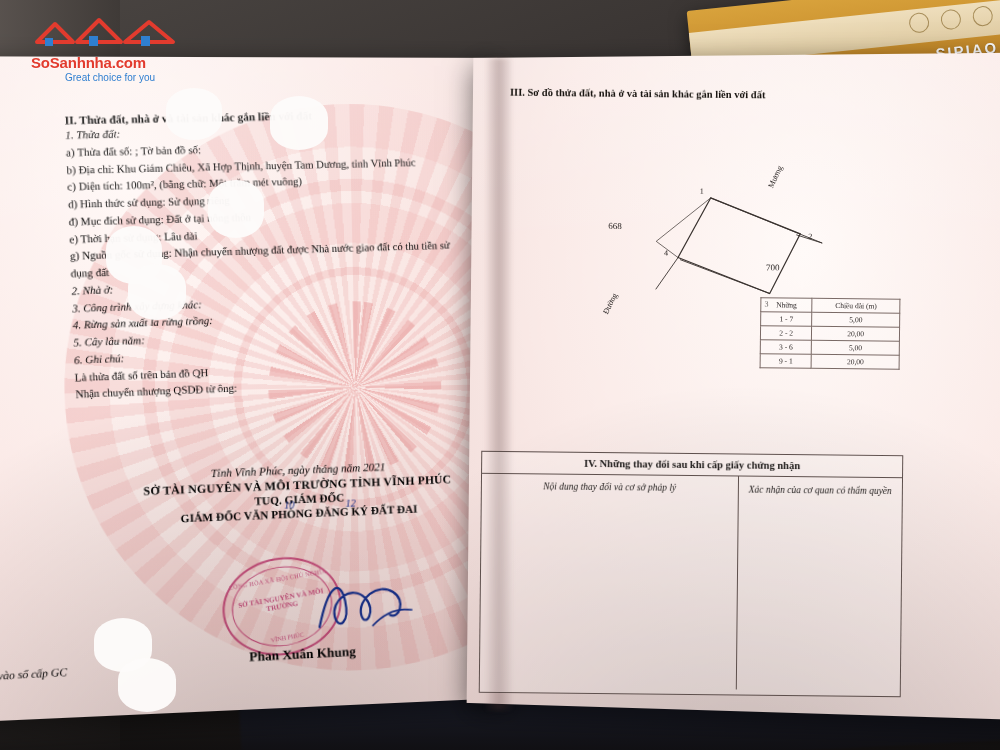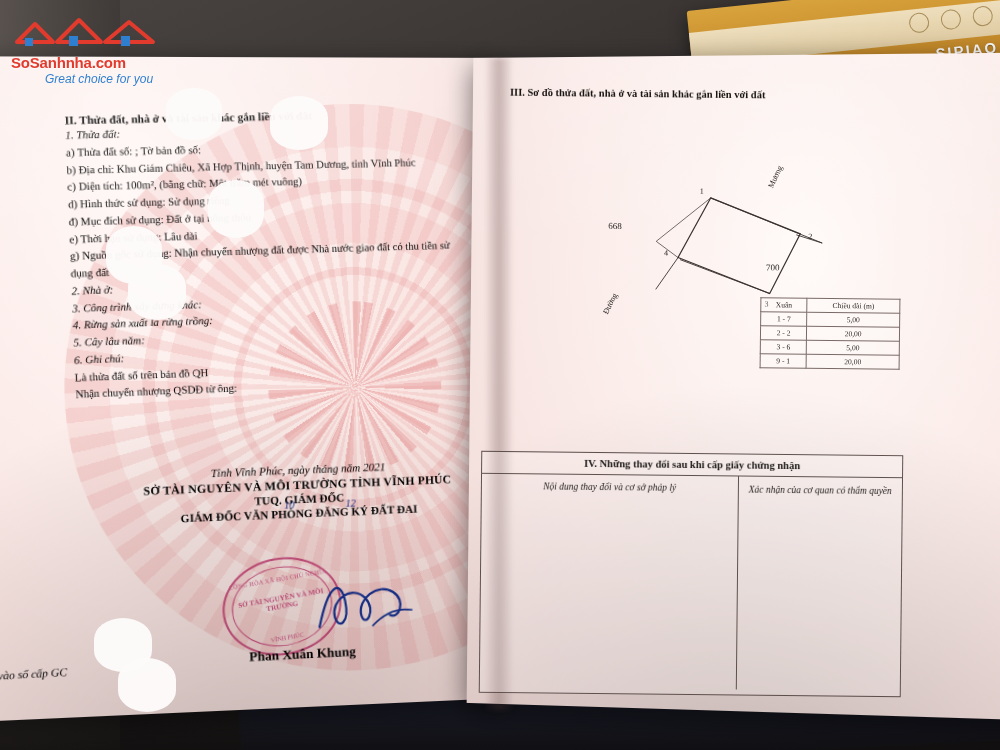--- a/index.html
+++ b/index.html
@@ -196,30 +196,30 @@
   }
   .tv-cols{display:flex;height:calc(100% - 27px);}
   .tv-c1{flex:0 0 58%;border-right:1px solid #5d4f4c;padding:7px 6px;text-align:center;font-size:9.5px;font-style:italic;color:#1d1a19;}
   .tv-c2{flex:1;padding:7px 6px;text-align:center;font-size:9.5px;font-style:italic;color:#1d1a19;line-height:1.35;}
 
   
   .blob{position:absolute;background:#fdfbfa;border-radius:50%/40%;opacity:.97;}
 
   
   .logo{
-    position:absolute;left:5px;top:6px;width:180px;height:78px;
+    position:absolute;left:25px;top:6px;width:180px;height:78px;
     font-family:"Liberation Sans",sans-serif;
   }
   .logo svg{position:absolute;left:8px;top:2px;}
   .logo .lname{
     position:absolute;left:6px;top:48px;font-size:15px;font-weight:bold;color:#e23b2e;letter-spacing:-.2px;
     text-shadow:0 1px 0 rgba(255,255,255,.5);
   }
   .logo .ltag{
-    position:absolute;left:40px;top:66px;font-size:12px;color:#2f7fd0;font-style:italic;
+    position:absolute;left:40px;top:66px;font-size:10px;color:#2f7fd0;
   }
 </style>
 </head>
 <body>
 
 <div class="scene">
 
   <div class="desk"></div>
   <div class="desk-left"></div>
   <div class="blue-strip"></div>
@@ -321,21 +321,21 @@
         <text x="206" y="132" font-size="9" fill="#241f1e" font-family="Liberation Serif, serif">700</text>
 
         <text x="212" y="50" font-size="8" fill="#241f1e" font-family="Liberation Serif, serif" transform="rotate(-66 212 50)">Mương</text>
         <text x="48" y="178" font-size="8" fill="#241f1e" font-family="Liberation Serif, serif" transform="rotate(-64 48 178)">Đường</text>
       </svg>
     </div>
 
     <table class="table-dims">
       <tbody>
           <tr>
-        <th>Xuân</th>
+        <th>Những</th>
         <th>Chiều dài (m)</th>
       </tr>
       <tr>
         <td>1 - 7</td>
         <td>5,00</td>
       </tr>
       <tr>
         <td>2 - 2</td>
         <td>20,00</td>
       </tr>

